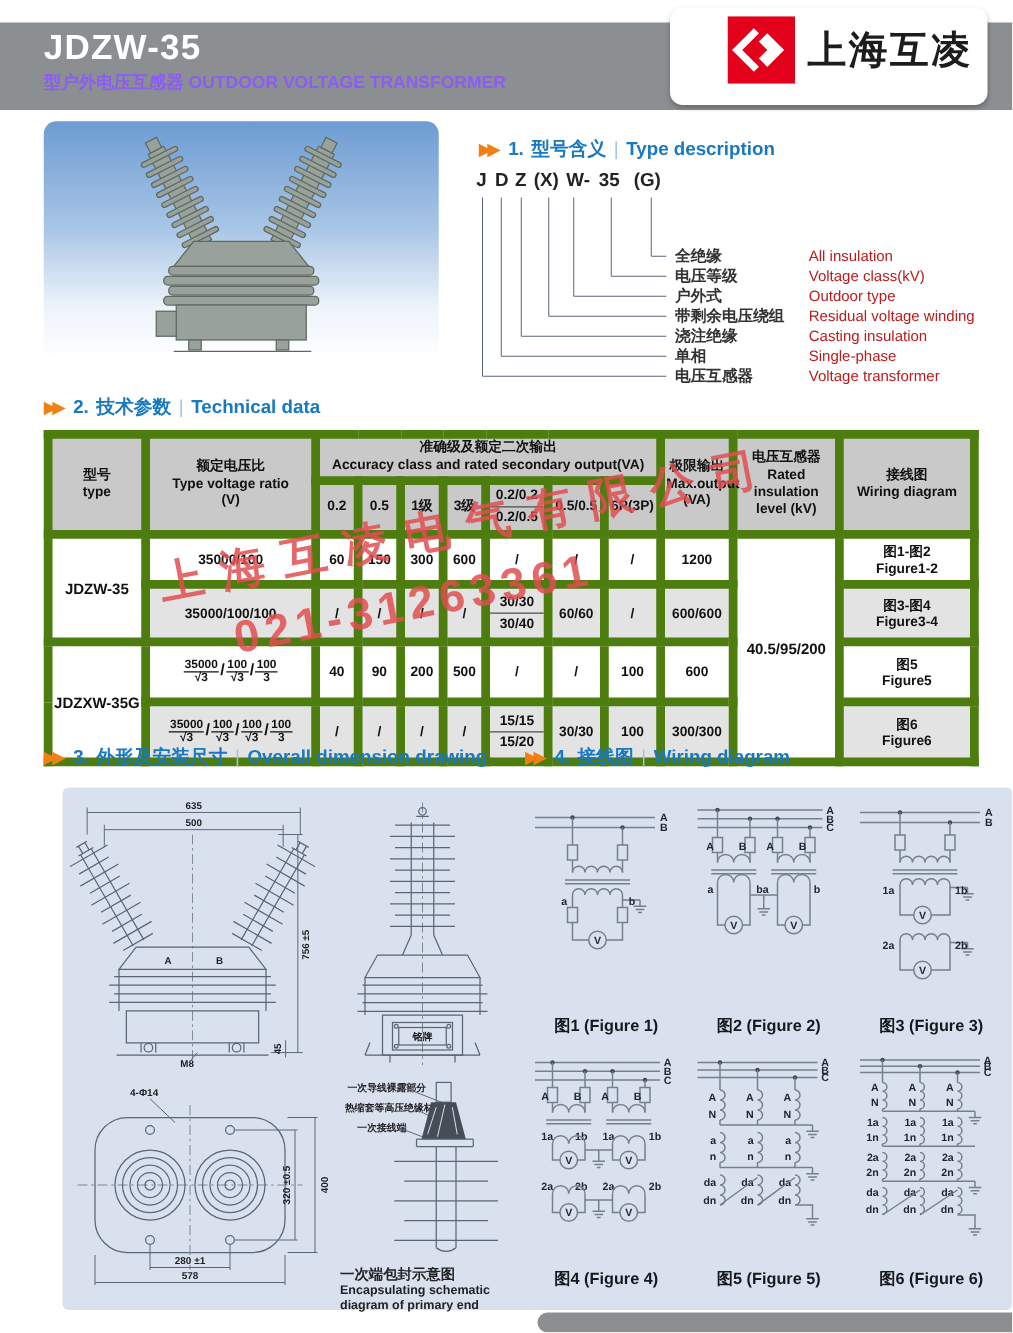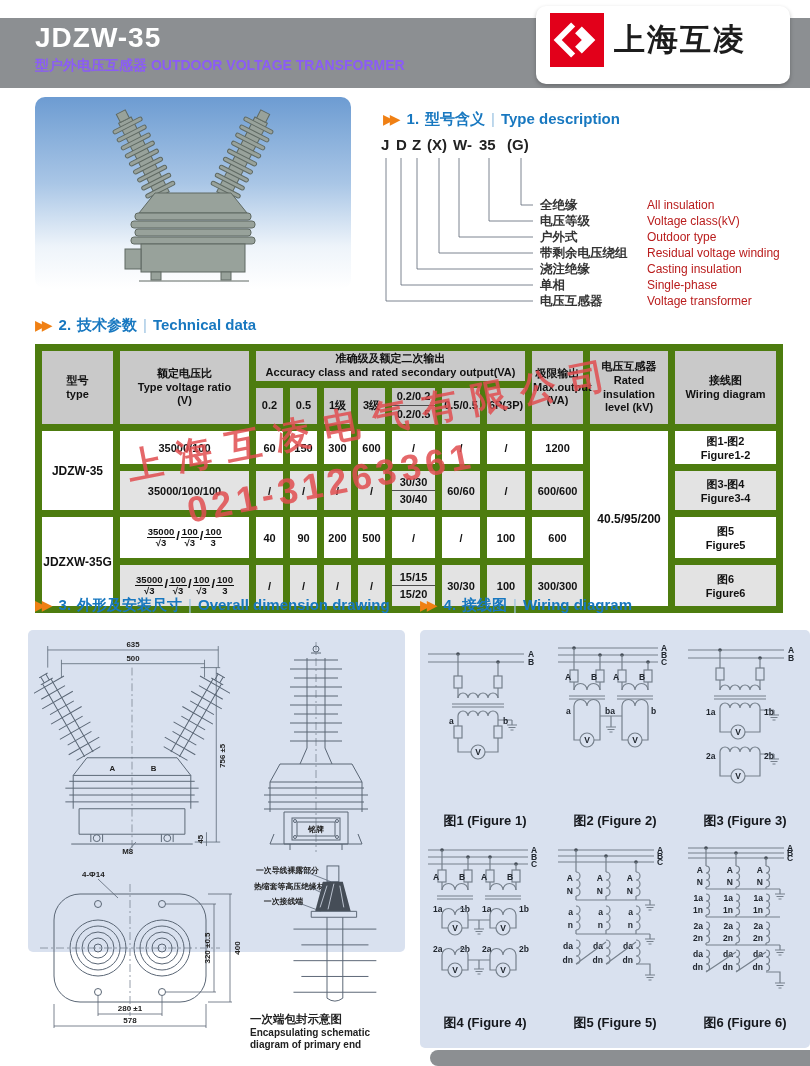--- a/index.html
+++ b/index.html
@@ -3,21 +3,21 @@
 <meta charset="utf-8">
 <style>
   html,body{margin:0;padding:0;background:#fff;font-family:"Liberation Sans",sans-serif;}
   .page{position:relative;width:810px;height:1066px;background:#fff;overflow:hidden;}
 
   
   .header-band{position:absolute;left:0;top:18px;width:810px;height:70px;background:#8c8f92;}
   .title{position:absolute;left:35px;top:22px;color:#fff;font-size:28px;font-weight:bold;letter-spacing:1px;}
   .subtitle{position:absolute;left:35px;top:57px;color:#8b5cf6;font-size:14px;font-weight:bold;}
   .logo-card{position:absolute;left:536px;top:6px;width:254px;height:78px;background:#fff;border-radius:10px;box-shadow:0 2px 4px rgba(0,0,0,.25);}
-  .logo-row{display:flex;align-items:center;gap:10px;padding:7px 0 0 14px;}
+  .logo-row{display:flex;align-items:center;gap:10px;padding:7px 0 0 14px;margin-left:32px;}
   .logo-cn{font-size:31px;font-weight:bold;color:#1c1c1c;letter-spacing:2px;}
   .logo-en{text-align:center;font-size:13.5px;color:#1c1c1c;margin-top:2px;}
 
   
   .sec-head{position:absolute;display:flex;align-items:baseline;gap:6px;white-space:nowrap;}
   .sec-head .ar{color:#f08014;font-size:14px;letter-spacing:-4px;margin-right:4px;}
   .sec-head .nm,.sec-head .cn,.sec-head .en{color:#1878c0;font-size:15px;font-weight:bold;}
   .sec-head .pipe{color:#9cc3e2;font-size:15px;}
 
   
@@ -45,21 +45,21 @@
   .stackc div:first-child{border-bottom:1px solid #4e4e4e;}
   .frac{display:inline-flex;flex-direction:column;vertical-align:middle;line-height:1.05;font-size:9.5px;}
   .frac .fn{border-bottom:1px solid #111;padding:0 1px;text-align:right;}
   .fsep{font-size:13px;margin:0 1px;}
   .wm{position:absolute;font-weight:bold;color:rgba(224,78,80,0.85);transform:rotate(-11deg);white-space:nowrap;pointer-events:none;}
   .wm1{left:88px;top:52px;font-size:36px;letter-spacing:14px;}
   .wm2{left:150px;top:118px;font-size:36px;letter-spacing:5px;}
 
   
   .panel{position:absolute;background:#d9e1ef;border-radius:5px;}
-  .p3{left:28px;top:630px;width:377px;height:322px;}
+  .p3{left:50px;top:630px;width:377px;height:418px;}
   .p4{left:420px;top:630px;width:390px;height:418px;}
   .encap-cap{position:absolute;left:222px;top:382px;width:152px;text-align:left;color:#222;}
   .encap-cap .c1{font-size:11.5px;font-weight:bold;}
   .encap-cap .c2{font-size:10px;font-weight:bold;line-height:1.2;}
   .figcell{position:absolute;width:122px;}
   .figcap{position:absolute;width:122px;text-align:center;font-size:13px;font-weight:bold;color:#15181d;}
 
   .footer-band{position:absolute;left:430px;top:1050px;width:380px;height:16px;background:#8c8f92;border-radius:8px 0 0 8px;}
 
   

